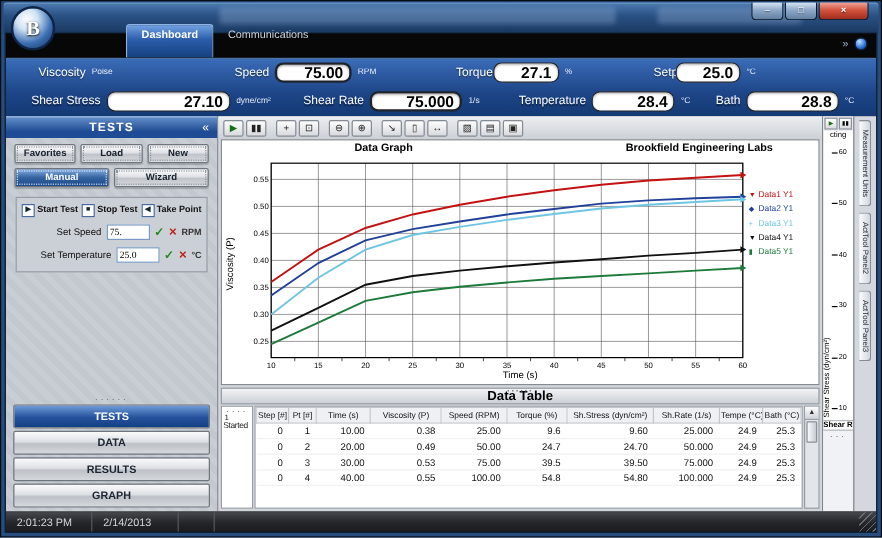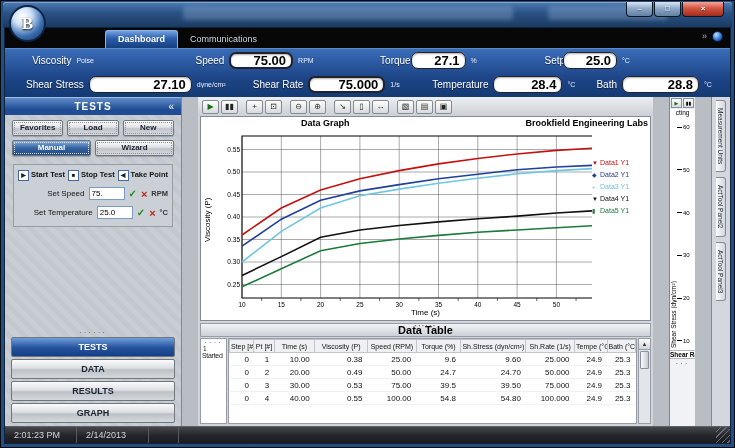--- a/index.html
+++ b/index.html
@@ -18,79 +18,79 @@
   
   .app{flex:1;margin:0 3px 3px;border:1px solid #0e2340;display:flex;flex-direction:column;min-height:0;background:#0a0a0a;}
 
   .logo{position:absolute;left:8px;top:4px;width:37px;height:37px;border-radius:50%;z-index:9;
     background:radial-gradient(circle at 35% 28%,#ffffff,#cfe2f5 28%,#3d6fb2 62%,#102f58);
     border:2px solid #0d2546;display:flex;align-items:center;justify-content:center;
     color:#fff;font-weight:bold;font-size:17px;font-family:"Liberation Serif",serif;text-shadow:0 1px 2px #000;}
 
   
   .tabbar{height:20px;background:#070707;display:flex;align-items:flex-end;padding-left:100px;position:relative;flex:none;}
-  .tab{font-size:9px;color:#cdd5e2;padding:3px 12px 4px;data:;}
+  .tab{font-size:9px;color:#cdd5e2;padding:3px 12px 14px;data:;}
   .tab.active{background:linear-gradient(#73a2e2,#2a5caa 45%,#16407f);border:1px solid #8fb4e4;border-bottom:none;
     border-radius:3px 3px 0 0;color:#fff;font-weight:bold;}
   .tab-icons{position:absolute;right:7px;top:3px;display:flex;align-items:center;gap:5px;}
   .chev{color:#9fb0c4;font-size:9px;line-height:9px;}
   .blue-dot{width:11px;height:11px;border-radius:50%;background:radial-gradient(circle at 35% 30%,#bfe0ff,#2a6fd4 60%,#123b7a);border:1px solid #0c2648;}
 
   
   .readouts{height:49px;flex:none;background:linear-gradient(#3a6cb8,#1d4587 60%,#143a74);
     border-top:1px solid #5d89c4;padding:3px 10px 4px;display:flex;flex-direction:column;justify-content:space-between;}
   .ro-row{display:grid;grid-template-columns:auto 103px 40px auto 77px 26px auto 69px 13px auto 77px 16px;column-gap:5px;align-items:center;}
   .ro-label{color:#fff;font-size:10px;text-align:right;text-shadow:0 1px 1px #0008;white-space:nowrap;}
   .ro-box{background:#fff;border:1px solid #20242a;border-radius:7px;height:17px;font-size:13px;font-weight:bold;
     text-align:right;padding:0 5px;line-height:16px;color:#000;box-shadow:inset 0 1px 2px #00000055;overflow:hidden;}
   .ro-box.emph{border-width:2px;line-height:14px;}
   .ro-unit{color:#e8eef8;font-size:7px;white-space:nowrap;overflow:hidden;}
 
   
-  .body{flex:1;display:flex;min-height:0;background:#b9bdc4;gap:16px;}
+  .body{flex:1;display:flex;min-height:0;background:#b9bdc4;}
 
   
   .sidebar{width:177px;flex:none;display:flex;flex-direction:column;border-right:1px solid #82878f;
     background:repeating-linear-gradient(45deg,#c9cdd4 0 5px,#c3c7ce 5px 10px);}
   .sb-header{height:18px;flex:none;background:linear-gradient(#6691cc,#1f4c94 70%);color:#fff;font-weight:bold;font-size:10px;
     display:flex;align-items:center;justify-content:center;position:relative;letter-spacing:1px;box-shadow:inset 0 1px 0 #9dbce4;}
   .sb-collapse{position:absolute;right:6px;font-size:10px;font-weight:normal;}
   .sb-btnrow{display:grid;grid-template-columns:1fr 1fr 1fr;gap:4px;padding:5px 7px 2px;}
   .sb-moderow{display:grid;grid-template-columns:1fr 1fr;gap:4px;padding:2px 7px 5px;}
   .sbtn{height:16px;font-size:8px;font-weight:bold;color:#17202c;border:1px solid #6f757d;border-radius:2px;
     background:linear-gradient(#fefefe,#dfe1e5 45%,#c0c4ca 55%,#d8dbdf);outline:1px dotted #8d939b;outline-offset:-3px;
     text-align:center;line-height:14px;box-shadow:0 1px 1px #00000033;}
   .sbtn.active-blue{background:linear-gradient(#86b0e4,#35639f 50%,#1d4a8b);color:#fff;outline-color:#d6e4f6;}
   .sb-group{margin:3px 8px 0;border:1px solid #979da6;padding:5px 4px 7px;background:#cbcfd6;}
   .sb-testrow{display:flex;justify-content:space-between;align-items:center;font-size:7.5px;font-weight:bold;color:#111;}
   .sb-test{display:flex;align-items:flex-start;gap:2px;}
   .icon-box{width:11px;height:11px;border:1px solid #49699c;background:#fff;font-size:6px;line-height:9px;text-align:center;color:#123;}
   .sb-setrow{display:flex;align-items:center;justify-content:flex-end;gap:4px;font-size:8px;margin-top:6px;color:#111;}
-  .sb-input{width:36px;height:13px;font-size:8px;border:1px solid #7a9cc4;background:#fff;padding:0 2px;font-family:Liberation Sans, sans-serif;}
+  .sb-input{width:36px;height:13px;font-size:8px;border:1px solid #7a9cc4;background:#fff;padding:0 2px;font-family:Liberation Serif, serif;}
   .ok{color:#1d8a1d;font-weight:bold;font-size:10px;}
   .cancel{color:#c02218;font-weight:bold;font-size:11px;line-height:10px;}
   .unit-s{font-size:7.5px;font-weight:bold;color:#333;}
   .sb-fill{flex:1;}
   .grip{text-align:center;color:#6e747c;font-size:8px;letter-spacing:2px;line-height:5px;height:6px;flex:none;overflow:hidden;}
   .sb-nav{padding:1px 6px 3px;display:flex;flex-direction:column;gap:2px;flex:none;}
   .navbtn{height:20px;font-size:9px;font-weight:bold;color:#1b2430;border:1px solid #70767e;border-radius:2px;
     background:linear-gradient(#fbfbfc,#dcdfe3 45%,#bdc1c7 55%,#d5d8dc);text-align:center;line-height:18px;}
   .navbtn.active{background:linear-gradient(#6f9cd8,#24529c 55%,#143f85);color:#fff;}
 
   
   .main{flex:1;display:flex;flex-direction:column;min-width:0;background:#d2d5da;}
   .gtoolbar{height:19px;flex:none;display:flex;align-items:center;gap:2px;padding:2px 4px;background:linear-gradient(#eceef1,#ccd0d6);}
   .tbtn{width:17px;height:14px;font-size:8px;line-height:12px;text-align:center;color:#222;border:1px solid #858b93;border-radius:2px;
     background:linear-gradient(#fdfdfd,#d7dade);}
   .tbtn.grp{margin-left:6px;}
   .tbtn.play{color:#157015;}
   .graph-panel{flex:1;background:#fff;border:1px solid #858b93;margin:0 2px;display:flex;flex-direction:column;min-height:0;padding:1px 2px;}
   .gtitles{display:flex;font-size:9px;font-weight:bold;height:13px;flex:none;color:#000;}
   .gtitle-left{margin-left:22%;}
-  .gtitle-right{margin-left:auto;}
+  .gtitle-right{margin-left:auto;margin-right:36px;}
   .chart-row{flex:1;display:flex;min-height:0;}
   .ylab{width:12px;flex:none;writing-mode:vertical-rl;transform:rotate(180deg);font-size:8px;text-align:center;color:#000;}
   .chart-plot{flex:1;overflow:hidden;}
   .chart-plot svg{display:block;}
   .legend{width:56px;flex:none;padding-top:26px;font-size:7px;line-height:11px;}
   .legend-item{white-space:nowrap;cursor:default;}
   .legend-item .mk{display:inline-block;width:8px;font-size:6px;}
   .xlab{height:11px;flex:none;text-align:center;font-size:8px;color:#000;}
 
   .dtable-bar{height:14px;flex:none;margin:2px 2px 0;border:1px solid #979da6;font-size:11px;font-weight:bold;text-align:center;

